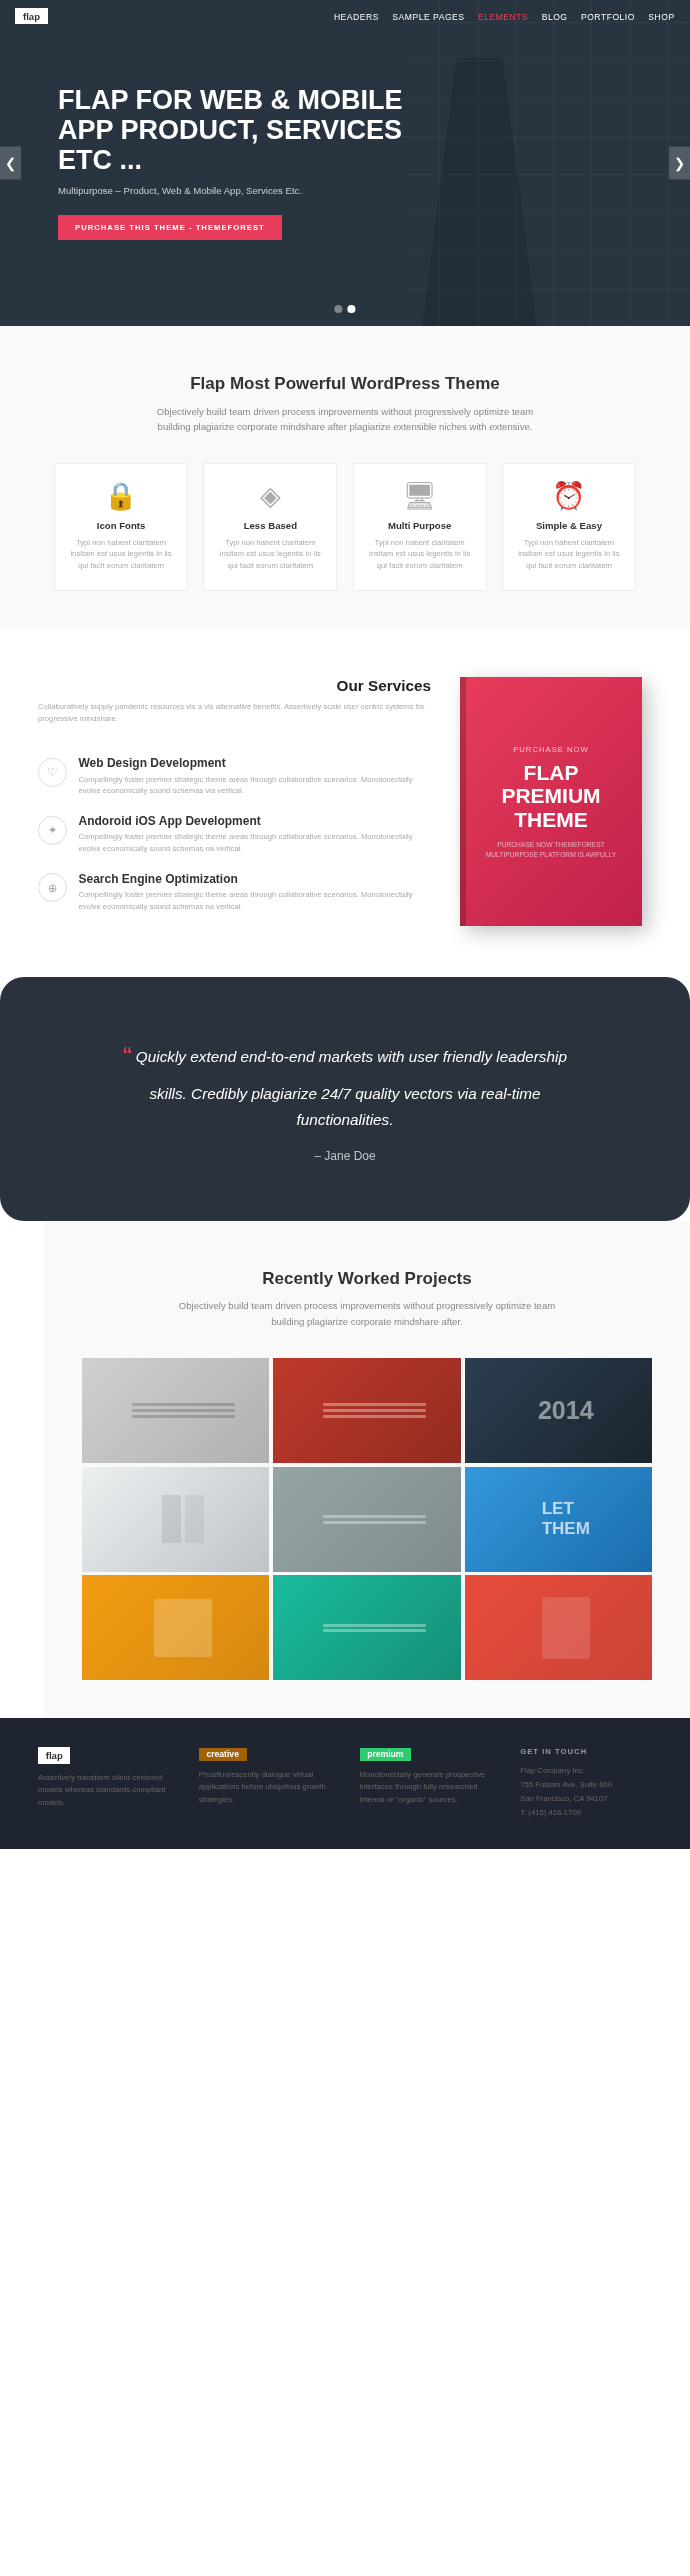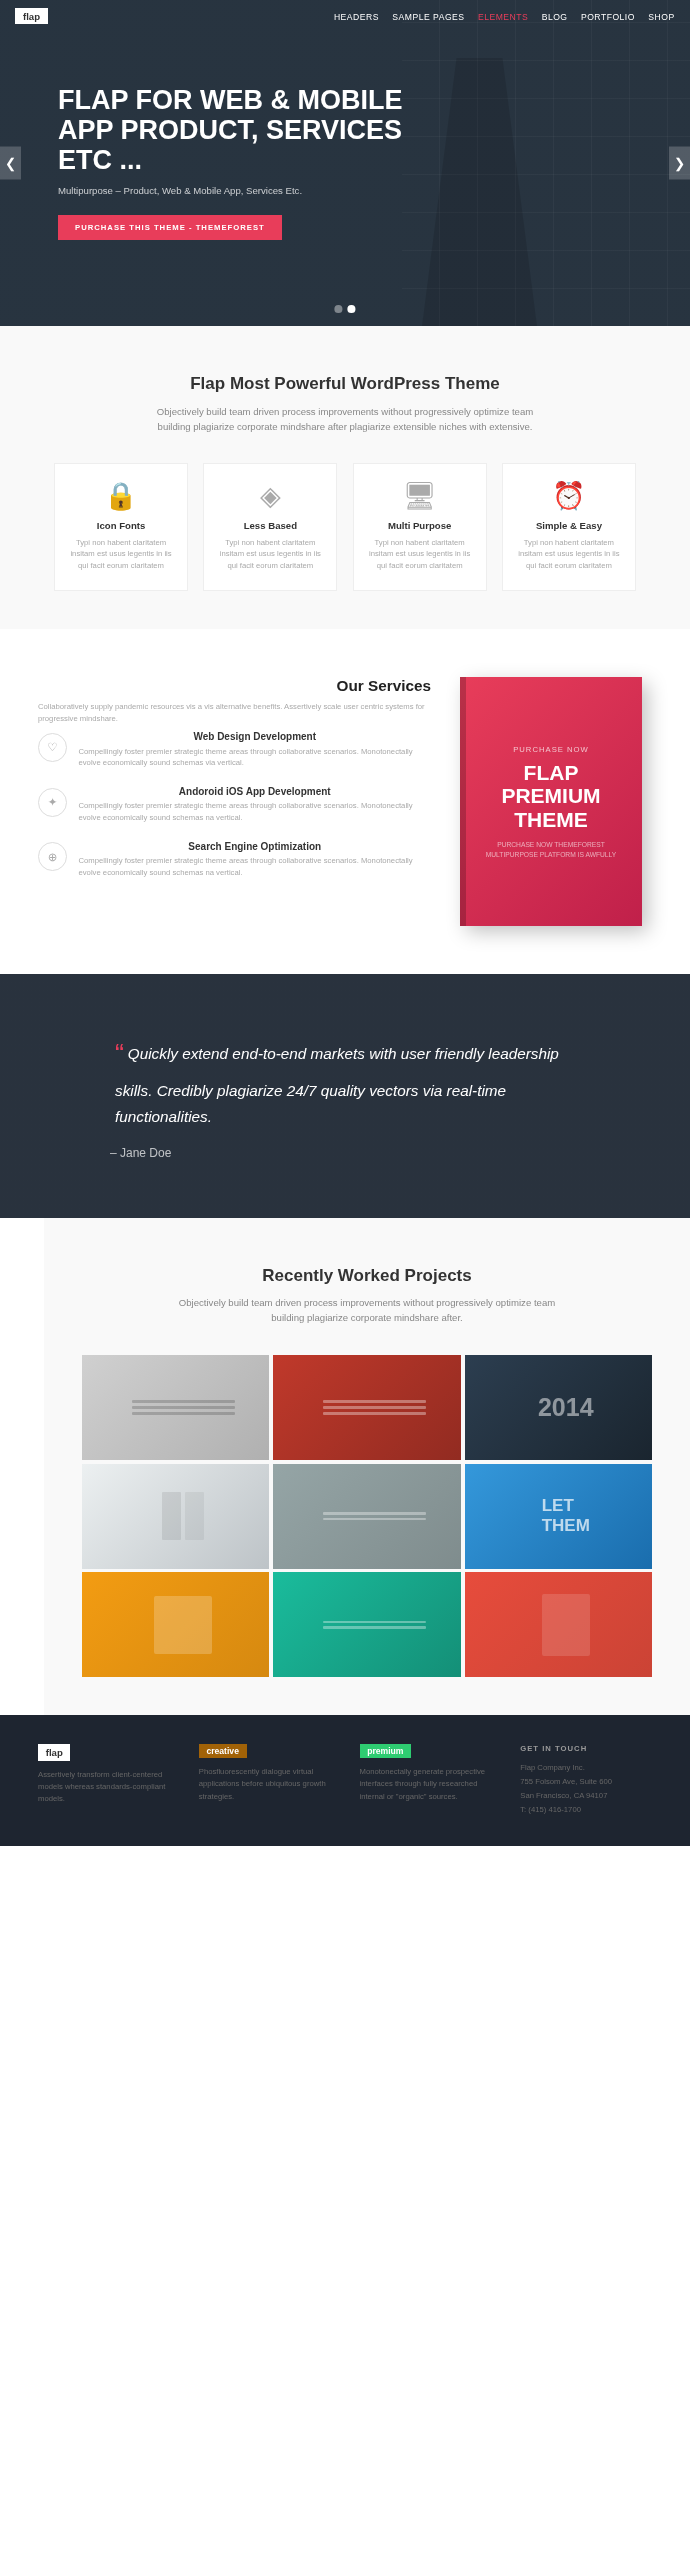--- a/index.html
+++ b/index.html
@@ -195,46 +195,45 @@
       font-size: 15.3px;
       font-weight: 700;
       color: #222;
       margin-bottom: 5.8px;
       text-align: right;
     }
     .services-intro {
       font-size: 7.7px;
       color: #aaa;
       line-height: 1.6;
-      margin-bottom: 5px;
+      margin-bottom: 30px;
     }
     .service-item {
       display: flex;
       align-items: flex-start;
       gap: 11.5px;
       margin-bottom: 17px;
     }
     .service-icon-wrap {
       width: 29px; height: 29px;
       border: 1px solid #ddd;
       border-radius: 50%;
       display: flex;
       align-items: center;
       justify-content: center;
       font-size: 11.5px;
       color: #aaa;
       flex-shrink: 0;
       margin-top: 1.9px;
     }
     .service-title {
-      font-size: 10px;
+      font-size: 12px;
       font-weight: 700;
       color: #333;
       margin-bottom: 3.8px;
-      text-align: center;
     }
     .service-desc {
       font-size: 7.7px;
       color: #aaa;
       line-height: 1.5;
     }
     .services-right {
       flex: 0 0 192px;
     }
     .book-cover {
@@ -275,24 +274,25 @@
       color: rgba(255,255,255,0.6);
       text-align: center;
       margin-top: 9.6px;
       padding: 0 15.3px;
       line-height: 1.4;
     }
 
     
     .testimonial-section {
       width: 100%;
-      padding: 58px 110px;
+      padding: 58px 61px;
       background: linear-gradient(rgba(30,40,50,0.75), rgba(30,40,50,0.75)),
                   #4a5060;
-      text-align: left;
+      text-align: center;
+      border-radius: 24px;
     }
     .testimonial-quote {
       font-size: 15.3px;
       font-style: italic;
       color: #fff;
       line-height: 1.7;
       max-width: 460px;
       margin: 0 auto 15.3px;
       font-weight: 500;
     }

